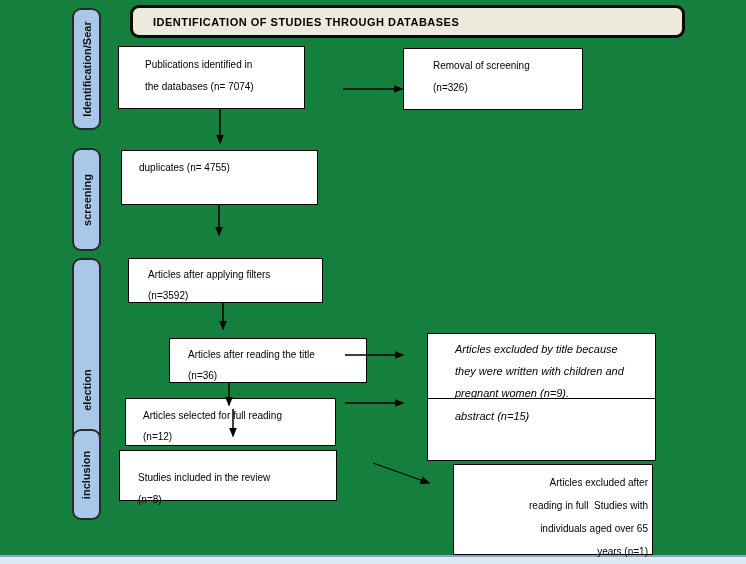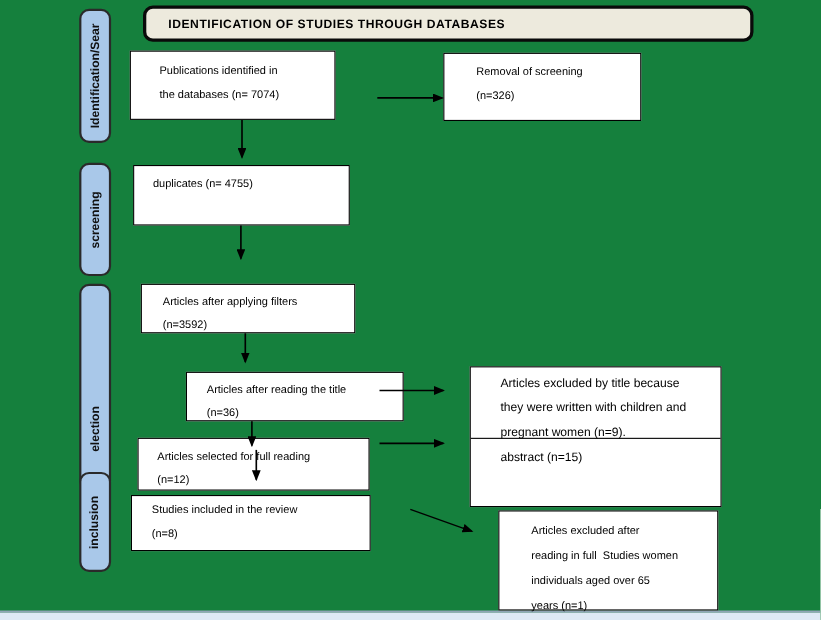--- a/index.html
+++ b/index.html
@@ -25,21 +25,21 @@
     display:flex;align-items:center;padding-left:20px;
     font-size:11px;font-weight:bold;letter-spacing:0.5px;z-index:1;
   }
   
   .fbox{
     position:absolute;background:#ffffff;border:1.5px solid #000;box-sizing:border-box;
     font-size:10px;line-height:22px;z-index:2;
   }
   .bl{white-space:pre;}
   .stack{position:absolute;border:1.5px solid #000;box-sizing:border-box;background:#fff;z-index:2;font-size:11px;line-height:22px;}
-  .stack .cell{box-sizing:border-box;}
+  .stack .cell{box-sizing:border-box;font-style:italic;}
   .stack .cell.first{border-bottom:1.5px solid #000;}
   
   #arrows{position:absolute;left:0;top:0;z-index:4;pointer-events:none;}
   
   .footer-line{position:absolute;left:0;top:555px;width:746px;height:2px;background:#8fa5b5;}
   .footer-fill{position:absolute;left:0;top:557px;width:746px;height:7px;background:#dde9f4;}
 </style>
 </head>
 <body>
 
@@ -84,39 +84,39 @@
   <div class="fbox" style="left:133px;top:338px;width:198px;height:45px;padding:5px 6px 0 18px;line-height:21px;margin-left:36px;">
     <div class="bl">Articles after reading the title</div>
     <div class="bl">(n=36)</div>
   </div>
 
   <div class="fbox" style="left:125px;top:398px;width:211px;height:48px;padding:6px 6px 0 17px;line-height:21px;">
     <div class="bl">Articles selected for full reading</div>
     <div class="bl">(n=12)</div>
   </div>
 
-  <div class="fbox" style="left:119px;top:450px;width:218px;height:51px;padding:2px 6px 0 18px;">
+  <div class="fbox" style="left:119px;top:450px;width:218px;height:51px;padding:16px 6px 0 18px;">
     <div class="bl">Studies included in the review</div>
     <div class="bl">(n=8)</div>
   </div>
 
   <div class="stack" style="left:427px;top:333px;width:229px;height:128px;">
     <div class="cell first" style="height:65px;padding:4px 4px 0 27px;">
       <div class="bl">Articles excluded by title because</div>
       <div class="bl">they were written with children and</div>
       <div class="bl">pregnant women (n=9).</div>
     </div>
     <div class="cell" style="height:57px;padding:6px 4px 0 27px;">
       <div class="bl">abstract (n=15)</div>
     </div>
   </div>
 
-  <div class="fbox" style="left:453px;top:464px;width:200px;height:91px;padding:6px 4px 0 29px;line-height:23px;">
+  <div class="fbox" style="left:453px;top:464px;width:200px;height:91px;padding:6px 4px 0 29px;line-height:23px;text-align:right;">
     <div class="bl">Articles excluded after</div>
-    <div class="bl">reading in full  Studies women</div>
+    <div class="bl">reading in full  Studies with</div>
     <div class="bl">individuals aged over 65</div>
     <div class="bl">years (n=1)</div>
   </div>
 
   <svg id="arrows" width="746" height="564" viewBox="0 0 746 564">
     <defs>
       <marker id="ah" viewBox="0 0 10 8" markerWidth="10" markerHeight="8" refX="8.5" refY="4" orient="auto" markerUnits="userSpaceOnUse">
         <path d="M0,0 L10,4 L0,8 z" fill="#000"></path>
       </marker>
     </defs>

